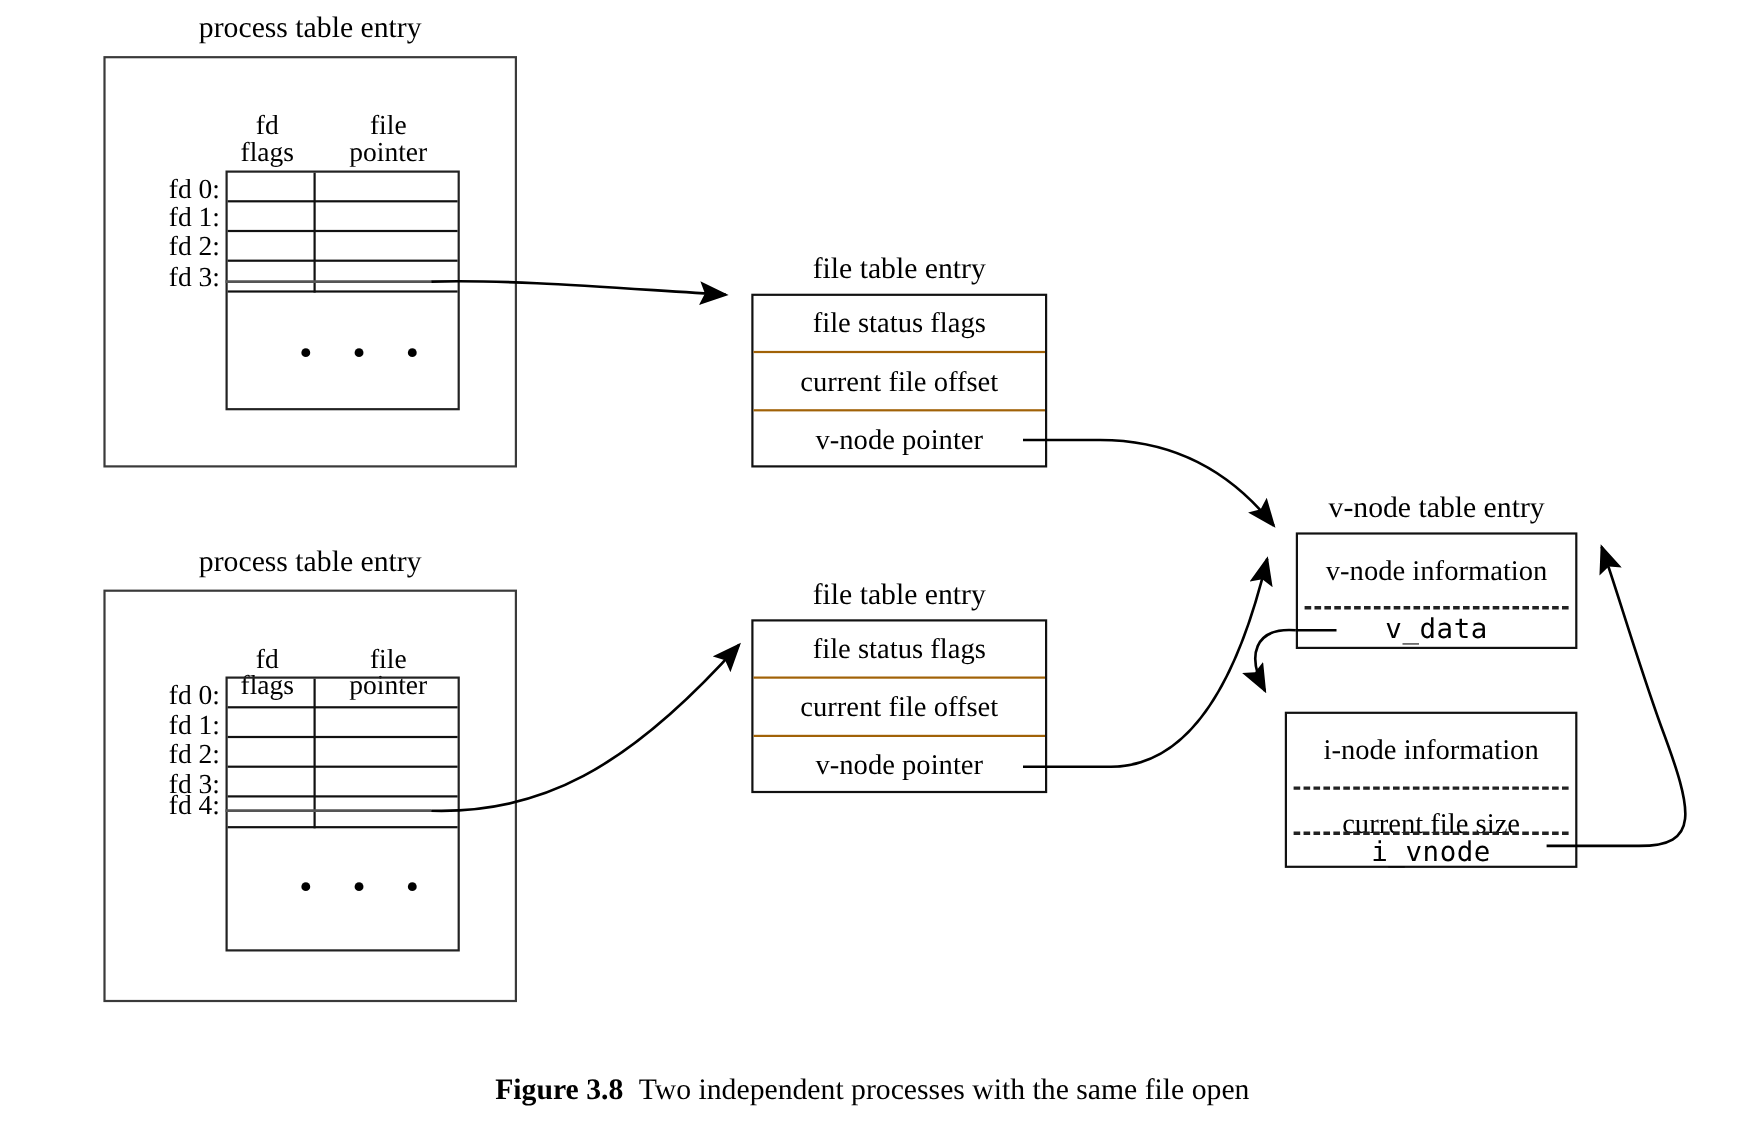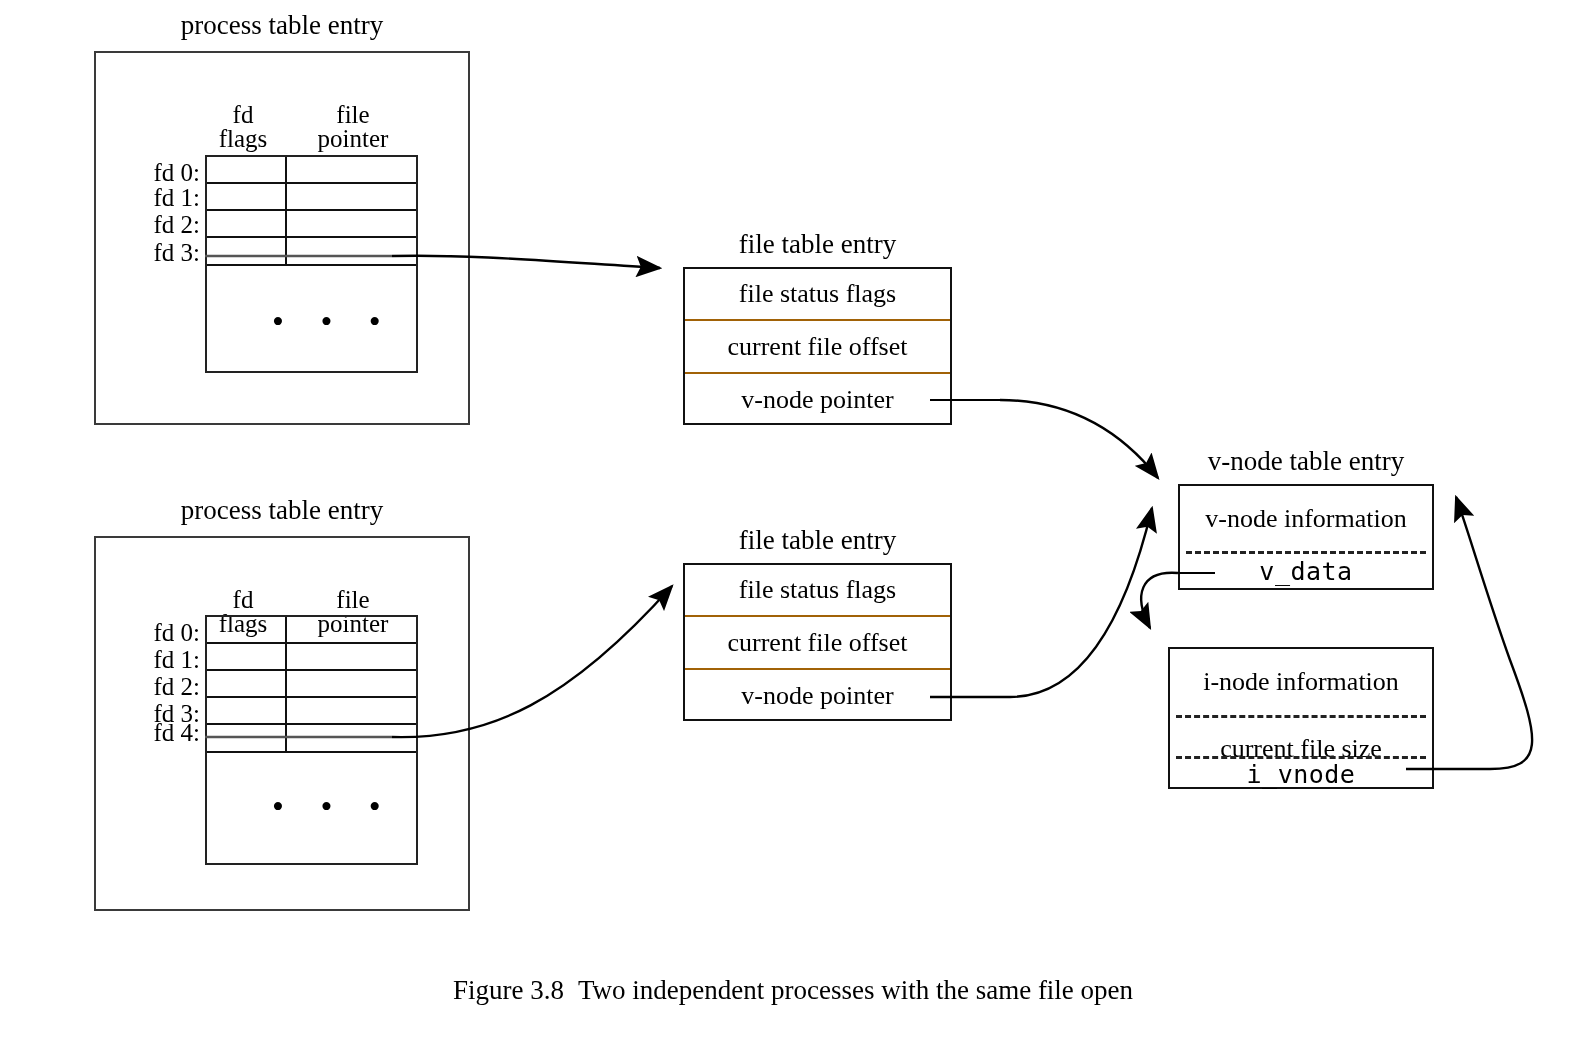--- a/index.html
+++ b/index.html
@@ -110,21 +110,21 @@
 
   
   #fig-caption {
     position: absolute;
     width: 100%;
     text-align: center;
     font-size: 27px;
     white-space: nowrap;
   }
   #fig-caption .fignum {
-    font-weight: normal;
+    font-weight: bold;
     text-align: right;
   }
   #fig-caption .captext {
     margin-left: 14px;
   }
 
   svg.overlay {
     position: absolute;
     left: 0; top: 0;
     width: 1586px;

